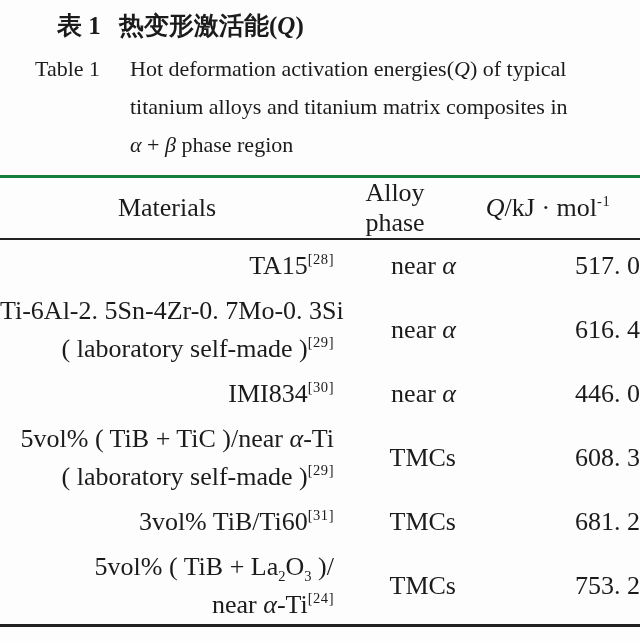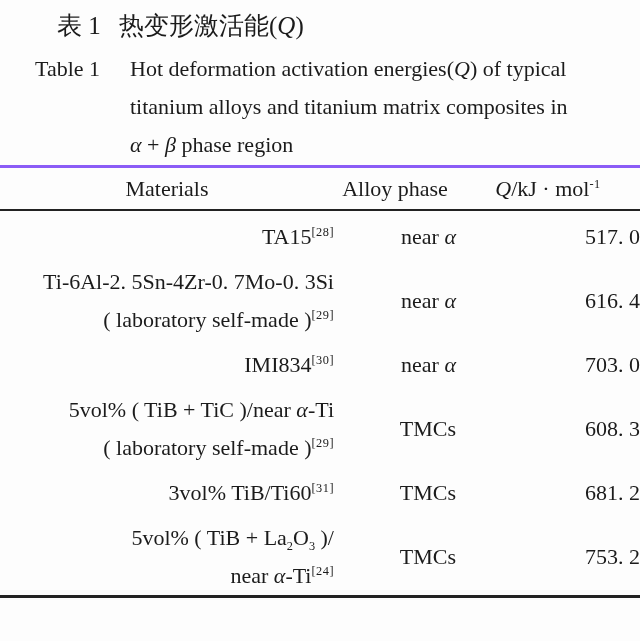--- a/index.html
+++ b/index.html
@@ -15,21 +15,21 @@
     height: 641px;
     overflow: hidden;
     padding-top: 7px;
     box-sizing: border-box;
   }
   
   .caption-cn {
     display: flex;
     margin-left: 57px;
     margin-right: 10px;
-    font-weight: normal;
+    font-weight: bold;
     font-size: 25px;
     line-height: 37px;
   }
   .caption-cn .cap-label { width: 62px; flex: 0 0 62px; }
   .caption-cn .cap-lines { flex: 1; }
   .caption-en {
     display: flex;
     margin-left: 35px;
     margin-right: 10px;
     margin-top: 6px;
@@ -49,24 +49,24 @@
   sub {
     font-size: 0.56em;
     line-height: 0;
     vertical-align: sub;
   }
   
   table.paper-table {
     width: 640px;
     border-collapse: collapse;
     table-layout: fixed;
-    font-size: 22px;
-    border-top: 3px solid #8b5cf6;
+    font-size: 26px;
+    border-top: 3px solid #15803d;
     border-bottom: 3px solid #222;
-    margin-top: 1px;
+    margin-top: 11px;
   }
   table.paper-table col.c-materials { width: 334px; }
   table.paper-table col.c-alloy     { width: 122px; }
   table.paper-table col.c-q         { width: 184px; }
   table.paper-table th {
     font-weight: normal;
     text-align: center;
     height: 41px;
     border-bottom: 2px solid #222;
     padding: 0;
@@ -128,21 +128,21 @@
             <div class="mat-line">( laboratory self-made )<sup>[29]</sup></div>
           </td>
           <td>near <i>α</i></td>
           <td>616. 4</td>
         </tr>
         <tr class="single">
           <td>
             <div class="mat-line">IMI834<sup>[30]</sup></div>
           </td>
           <td>near <i>α</i></td>
-          <td>703. 0</td>
+          <td>446. 0</td>
         </tr>
         <tr class="double">
           <td>
             <div class="mat-line">5vol% ( TiB + TiC )/near <i>α</i>-Ti</div>
             <div class="mat-line">( laboratory self-made )<sup>[29]</sup></div>
           </td>
           <td>TMCs</td>
           <td>608. 3</td>
         </tr>
         <tr class="single">

